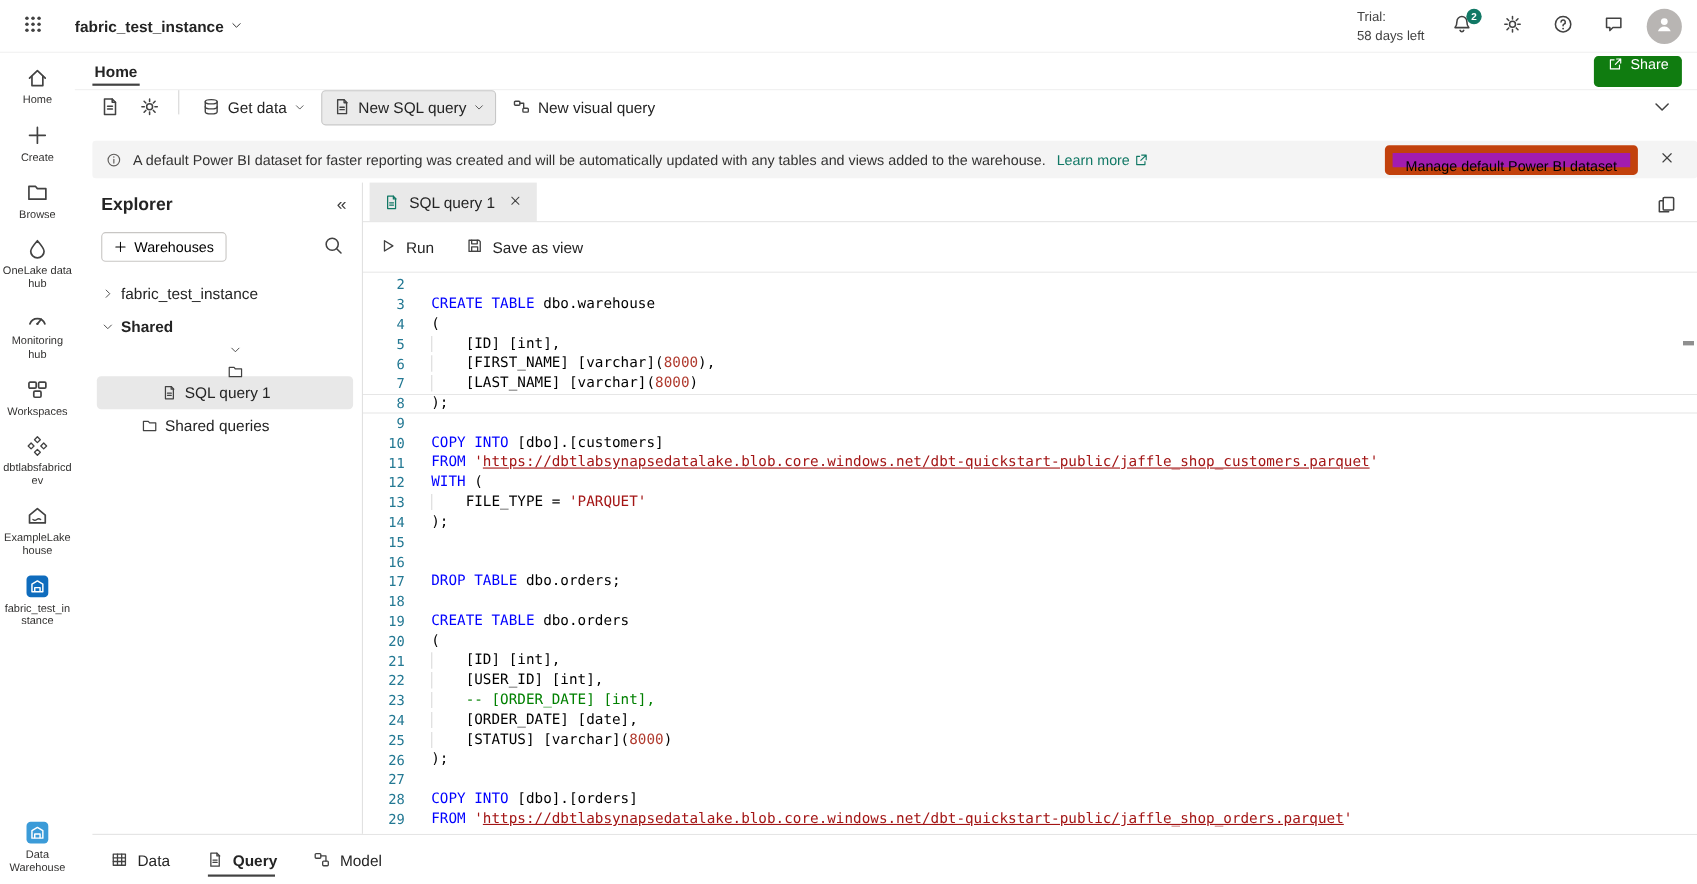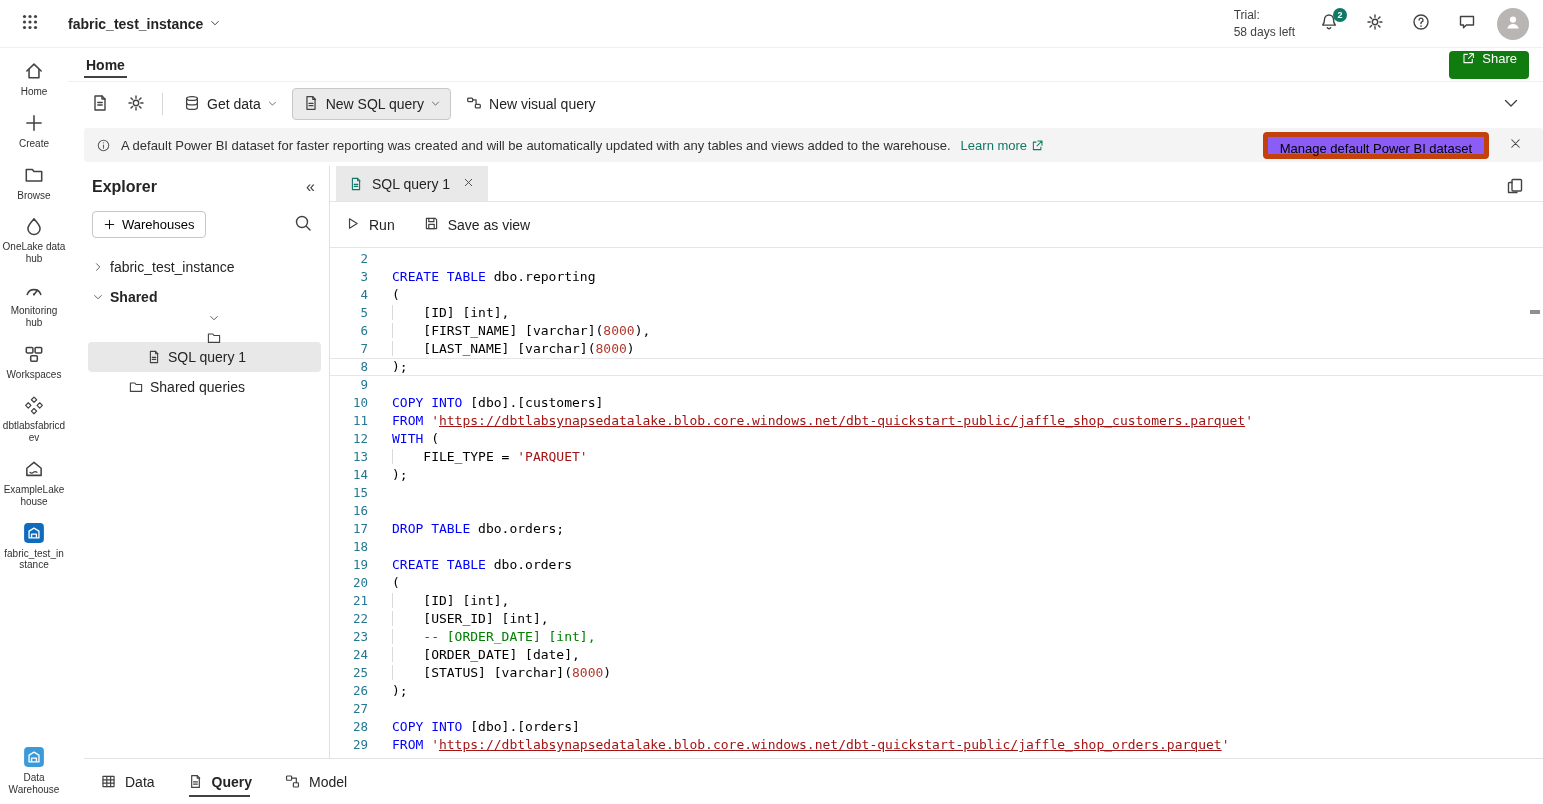--- a/index.html
+++ b/index.html
@@ -45,36 +45,36 @@
 
   
   .ribbon-tabs { height:34px; display:flex; align-items:center; padding:0 14px 0 16px;
     border-bottom:1px solid #f0f0f0; }
   .ribbon-tab { font-size:14px; font-weight:600; padding:5px 2px 3px; border-bottom:2px solid #424242; cursor:pointer; }
   .share-btn { margin-left:auto; background:var(--accent-green,#107c10); color:#fff; border:none;
     border-radius:4px; height:28px; padding:0 12px; font-size:13px; font-family:inherit;
     display:flex; gap:6px; cursor:pointer; }
   .share-btn svg { width:15px; height:15px; }
 
-  .ribbon-toolbar { height:44px; display:flex; align-items:center; padding:0 16px; gap:4px; }
+  .ribbon-toolbar { height:44px; display:flex; padding:0 16px; gap:4px; }
   .tb-divider { width:1px; height:22px; background:#d6d6d6; margin:0 6px; }
   .tb-btn { display:flex; align-items:center; gap:6px; height:32px; padding:0 9px; font-size:14px;
     border:1px solid transparent; border-radius:4px; cursor:pointer; background:none; font-family:inherit; color:#242424; }
   .tb-btn svg { width:18px; height:18px; color:#424242; }
   .tb-btn .chev svg { width:11px; height:11px; }
   .tb-btn.active { background:#ebebeb; border-color:#c7c7c7; }
   .ribbon-collapse { margin-left:auto; }
 
   
   .banner { height:34px; margin:2px 0 4px 16px; background:#f4f4f4; border-radius:3px;
     display:flex; align-items:center; gap:10px; padding:0 12px; font-size:13px; color:#323130; }
   .banner svg { width:15px; height:15px; }
   .banner-link { color:var(--link-teal,#117865); display:inline-flex; align-items:center; gap:3px;
     cursor:pointer; white-space:nowrap; }
-  .banner-btn { margin-left:auto; height:27px; border:5px solid #c2410c; background:#8b5cf6;
+  .banner-btn { margin-left:auto; height:27px; border:7px solid #c2410c; background:#a21caf;
     border-radius:4px; font-size:13px; font-family:inherit; padding:4px 12px; cursor:pointer; white-space:nowrap; }
   .banner-close { flex:none; }
 
   
   .workspace-row { flex:1; display:flex; margin-left:16px; min-height:0; }
 
   .explorer { width:246px; flex:none; border-right:1px solid #e1e1e1; padding:10px 8px 0 4px;
     display:flex; flex-direction:column; }
   .explorer-header { display:flex; align-items:center; padding:2px 6px 12px 4px;justify-content:space-between; }
   .explorer-title { font-size:16px; font-weight:600; }
@@ -509,21 +509,21 @@
                   <path d="M4 4 h10.5 L16 5.5 V16 H4 Z"></path>
                   <path d="M6.8 4 v3.8 h6 V4"></path>
                   <rect x="6.8" y="11" width="6.4" height="5"></rect>
                 </svg></span>
             <span>Save as view</span>
           </button>
         </div>
         <div class="editor">
           <div id="code-lines">
               <div class="code-line"><span class="ln">2</span><span class="cl"></span></div>
-              <div class="code-line"><span class="ln">3</span><span class="cl"><span class="tk-k">CREATE</span><span class="tk-p"> </span><span class="tk-k">TABLE</span><span class="tk-p"> dbo.reporting</span></span></div>
+              <div class="code-line"><span class="ln">3</span><span class="cl"><span class="tk-k">CREATE</span><span class="tk-p"> </span><span class="tk-k">TABLE</span><span class="tk-p"> dbo.warehouse</span></span></div>
               <div class="code-line"><span class="ln">4</span><span class="cl"><span class="tk-p">(</span></span></div>
               <div class="code-line"><span class="ln">5</span><span class="cl"><span class="tk-p"><span class="ind">    </span>[ID] [int],</span></span></div>
               <div class="code-line"><span class="ln">6</span><span class="cl"><span class="tk-p"><span class="ind">    </span>[FIRST_NAME] [varchar](</span><span class="tk-n">8000</span><span class="tk-p">),</span></span></div>
               <div class="code-line"><span class="ln">7</span><span class="cl"><span class="tk-p"><span class="ind">    </span>[LAST_NAME] [varchar](</span><span class="tk-n">8000</span><span class="tk-p">)</span></span></div>
               <div class="code-line current"><span class="ln">8</span><span class="cl"><span class="tk-p">);</span></span></div>
               <div class="code-line"><span class="ln">9</span><span class="cl"></span></div>
               <div class="code-line"><span class="ln">10</span><span class="cl"><span class="tk-k">COPY</span><span class="tk-p"> </span><span class="tk-k">INTO</span><span class="tk-p"> [dbo].[customers]</span></span></div>
               <div class="code-line"><span class="ln">11</span><span class="cl"><span class="tk-k">FROM</span><span class="tk-p"> </span><span class="tk-s">'</span><span class="tk-u">https://dbtlabsynapsedatalake.blob.core.windows.net/dbt-quickstart-public/jaffle_shop_customers.parquet</span><span class="tk-s">'</span></span></div>
               <div class="code-line"><span class="ln">12</span><span class="cl"><span class="tk-k">WITH</span><span class="tk-p"> (</span></span></div>
               <div class="code-line"><span class="ln">13</span><span class="cl"><span class="tk-p"><span class="ind">    </span>FILE_TYPE = </span><span class="tk-s">'PARQUET'</span></span></div>

